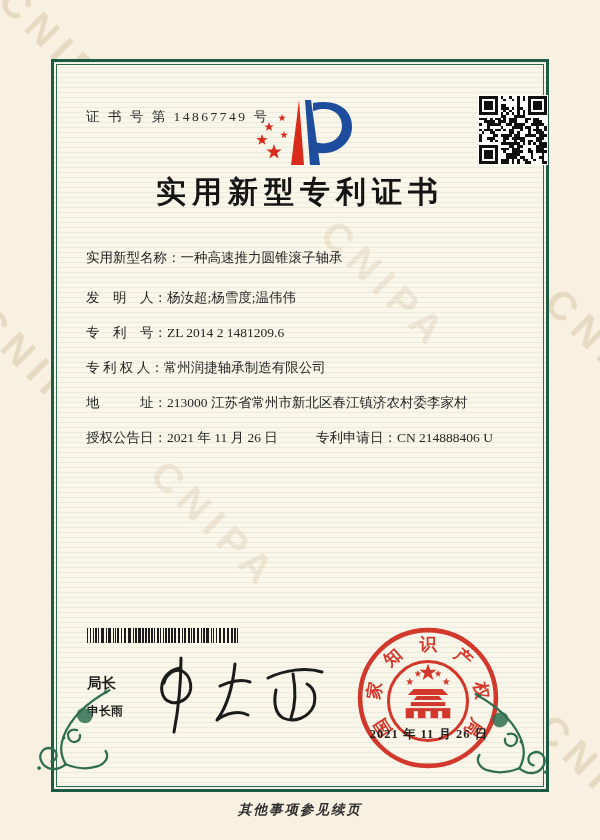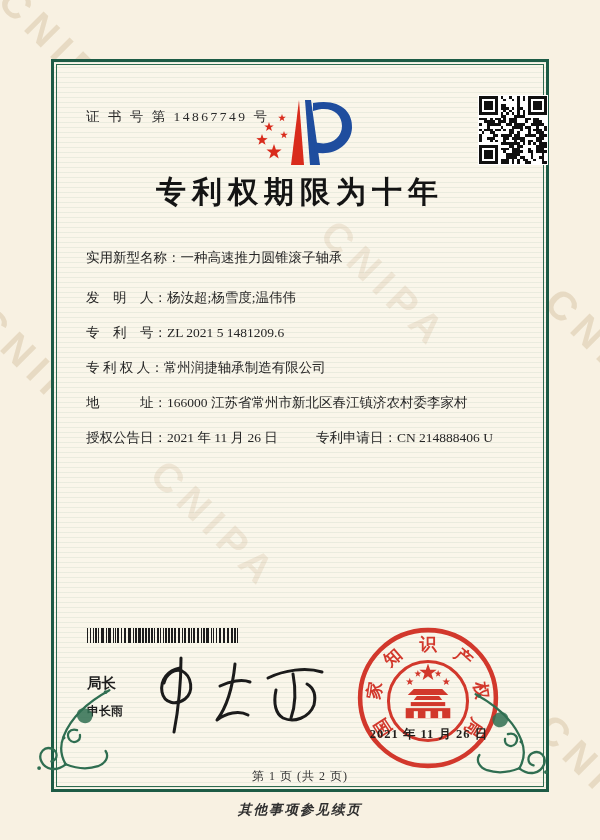--- a/index.html
+++ b/index.html
@@ -333,42 +333,42 @@
         <rect x="10" y="24" width="1" height="1"></rect>
         <rect x="12" y="24" width="1" height="1"></rect>
         <rect x="14" y="24" width="1" height="1"></rect>
         <rect x="17" y="24" width="1" height="1"></rect>
         <rect x="18" y="24" width="1" height="1"></rect>
         <rect x="23" y="24" width="1" height="1"></rect>
         <rect x="24" y="24" width="1" height="1"></rect>
       </g>
   </svg>
 
-  <div class="title">专利权期限为十年</div>
+  <div class="title">实用新型专利证书</div>
 
   <div class="fields">
     <div class="frow first">
       <span class="flabel">实用新型名称：</span>
       <span class="fvalue">一种高速推力圆锥滚子轴承</span>
     </div>
     <div class="frow">
       <span class="flabel">发　明　人：</span>
       <span class="fvalue">杨汝超;杨雪度;温伟伟</span>
     </div>
     <div class="frow">
       <span class="flabel">专　利　号：</span>
-      <span class="fvalue">ZL 2021 5 1481209.6</span>
+      <span class="fvalue">ZL 2014 2 1481209.6</span>
     </div>
     <div class="frow">
       <span class="flabel">专 利 权 人：</span>
       <span class="fvalue">常州润捷轴承制造有限公司</span>
     </div>
     <div class="frow">
       <span class="flabel">地　　　址：</span>
-      <span class="fvalue">166000 江苏省常州市新北区春江镇济农村委李家村</span>
+      <span class="fvalue">213000 江苏省常州市新北区春江镇济农村委李家村</span>
     </div>
     <div class="frow">
       <span class="flabel">授权公告日：</span>
       <span class="fvalue">2021 年 11 月 26 日</span>
       <span class="pair2">
         <span class="flabel">专利申请日：</span>
         <span class="fvalue">CN 214888406 U</span>
       </span>
     </div>
   </div>
@@ -464,21 +464,20 @@
         <rect x="85" y="88" width="4" height="7" fill="#faf6ea"></rect>
       <polygon points="57.00,55.00 57.94,57.71 60.80,57.76 58.52,59.49 59.35,62.24 57.00,60.60 54.65,62.24 55.48,59.49 53.20,57.76 56.06,57.71"></polygon>
           <polygon points="65.00,47.40 65.85,49.84 68.42,49.89 66.37,51.44 67.12,53.91 65.00,52.44 62.88,53.91 63.63,51.44 61.58,49.89 64.15,49.84"></polygon>
           <polygon points="85.00,47.40 85.85,49.84 88.42,49.89 86.37,51.44 87.12,53.91 85.00,52.44 82.88,53.91 83.63,51.44 81.58,49.89 84.15,49.84"></polygon>
           <polygon points="93.00,55.00 93.94,57.71 96.80,57.76 94.52,59.49 95.35,62.24 93.00,60.60 90.65,62.24 91.48,59.49 89.20,57.76 92.06,57.71"></polygon>
         </g>
     </g>
   </svg>
   <div class="seal-date">2021 年 11 月 26 日</div>
 
-  <div class="page-indicator">第 1 页 (共 2 页)</div>
 </div>
 
 <svg class="flourish fl-bl" width="95" height="100" viewBox="0 0 100 100">
   <g fill="none" stroke="#2f6e51" stroke-width="2.4" stroke-linecap="round">
     <path d="M92,6 C70,18 52,34 44,54 C40,64 40,74 46,84"></path>
     <path d="M46,84 C36,92 24,90 20,80 C17,72 24,64 32,68 C38,71 38,79 31,81"></path>
     <path d="M46,84 C56,88 68,90 80,86 C88,83 92,76 88,70"></path>
     <path d="M58,48 C50,46 46,52 50,58 C54,63 62,60 61,53"></path>
   </g>
   <path d="M70,26 C60,22 54,30 60,38 C66,44 76,40 74,30 Z" fill="#2f6e51" opacity="0.85"></path>

